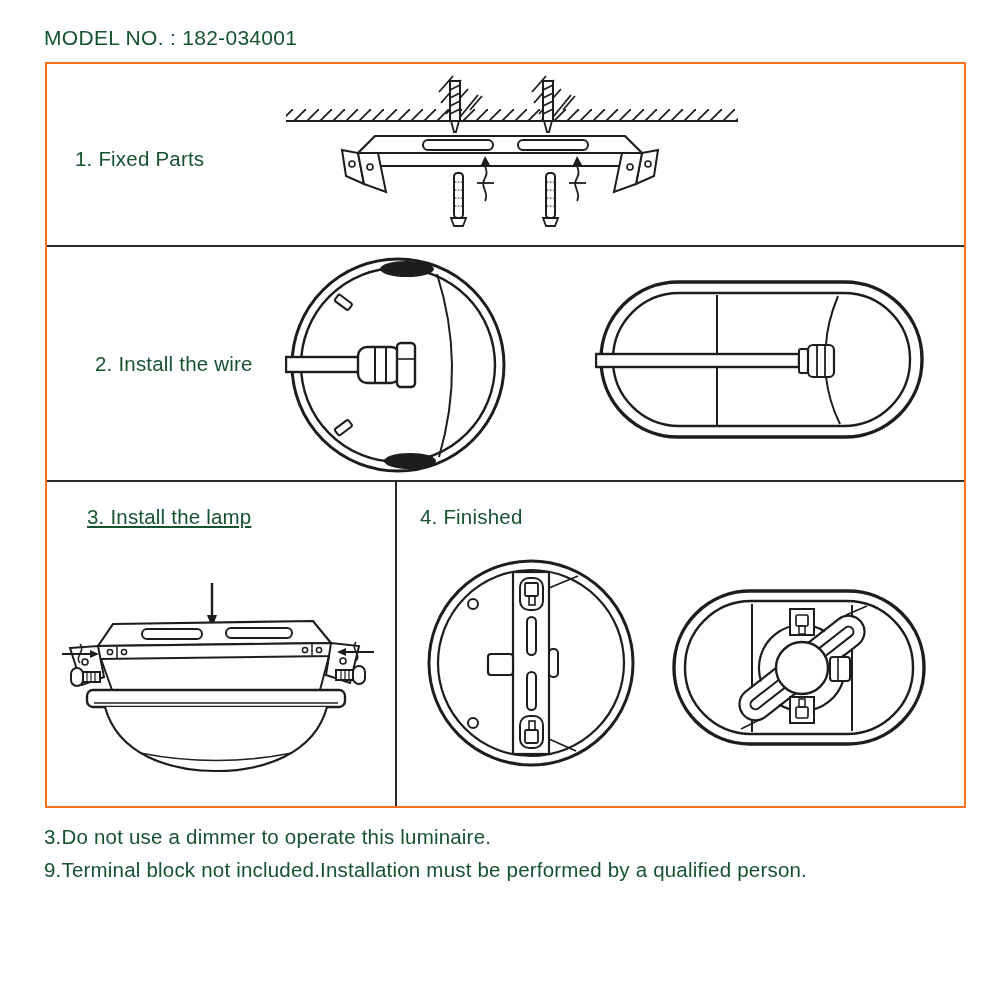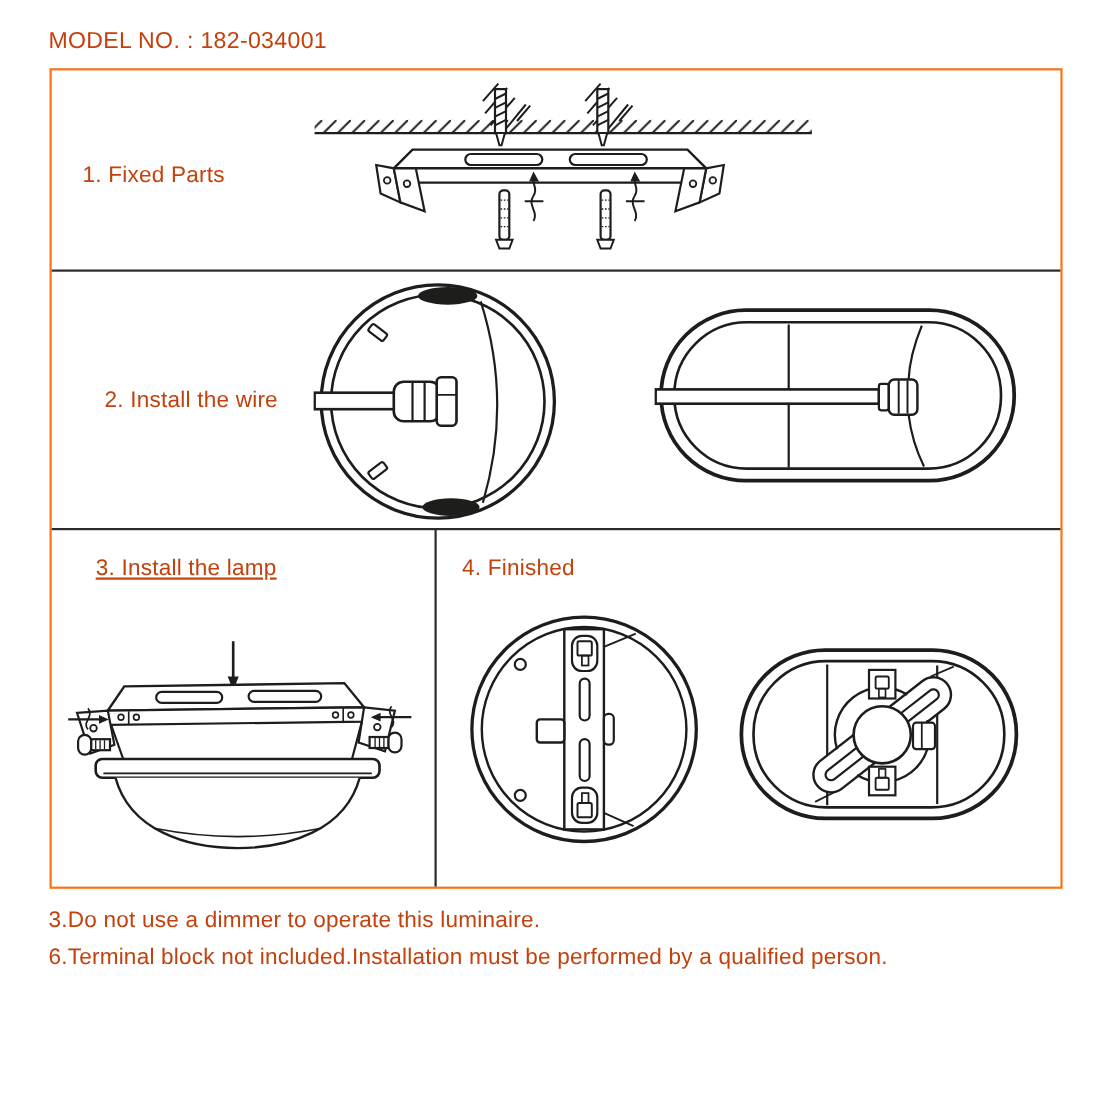--- a/index.html
+++ b/index.html
@@ -1,18 +1,18 @@
 <!DOCTYPE html>
 <html><head>
 <meta charset="utf-8">
 <style>
   * { margin:0; padding:0; box-sizing:border-box; }
   html,body { background:#fff; }
   .page { position:relative; width:1000px; height:1000px; background:#fff;
-          color:#c2410c; font-family:"Liberation Sans",sans-serif; overflow:hidden; }
+          color:#14532d; font-family:"Liberation Sans",sans-serif; overflow:hidden; }
   .abs { position:absolute; }
   .title { left:44px; top:26px; font-size:21px; letter-spacing:.3px; }
   .frame { left:45px; top:62px; width:921px; height:746px; border:2px solid #f97316; }
   .hsep { position:absolute; left:0; width:100%; height:2px; background:#2b2b29; }
   .vsep { position:absolute; width:2px; background:#2b2b29; }
   .step-label { position:absolute; font-size:20.5px; letter-spacing:.2px; white-space:nowrap; }
   svg.d { position:absolute; color:#1d1d1b; }
   .warnings { left:44px; top:820px; font-size:20.5px; line-height:33px; letter-spacing:.2px; }
 </style>
 </head>
@@ -221,16 +221,16 @@
         <rect x="126" y="122" width="12" height="11" rx="1.5" stroke-width="1.7"></rect>
         <circle cx="132" cy="83" r="26" fill="#fff" stroke-width="2.4"></circle>
         <path d="M176,30 L197,21 M89,135 L71,144" stroke-width="1.6"></path>
       </g>
     </svg>
 
   </div>
 
   <div class="abs warnings">
     <div>3.Do not use a dimmer to operate this luminaire.</div>
-    <div>6.Terminal block not included.Installation must be performed by a qualified person.</div>
+    <div>9.Terminal block not included.Installation must be performed by a qualified person.</div>
   </div>
 
 </div>
 
 </body></html>

